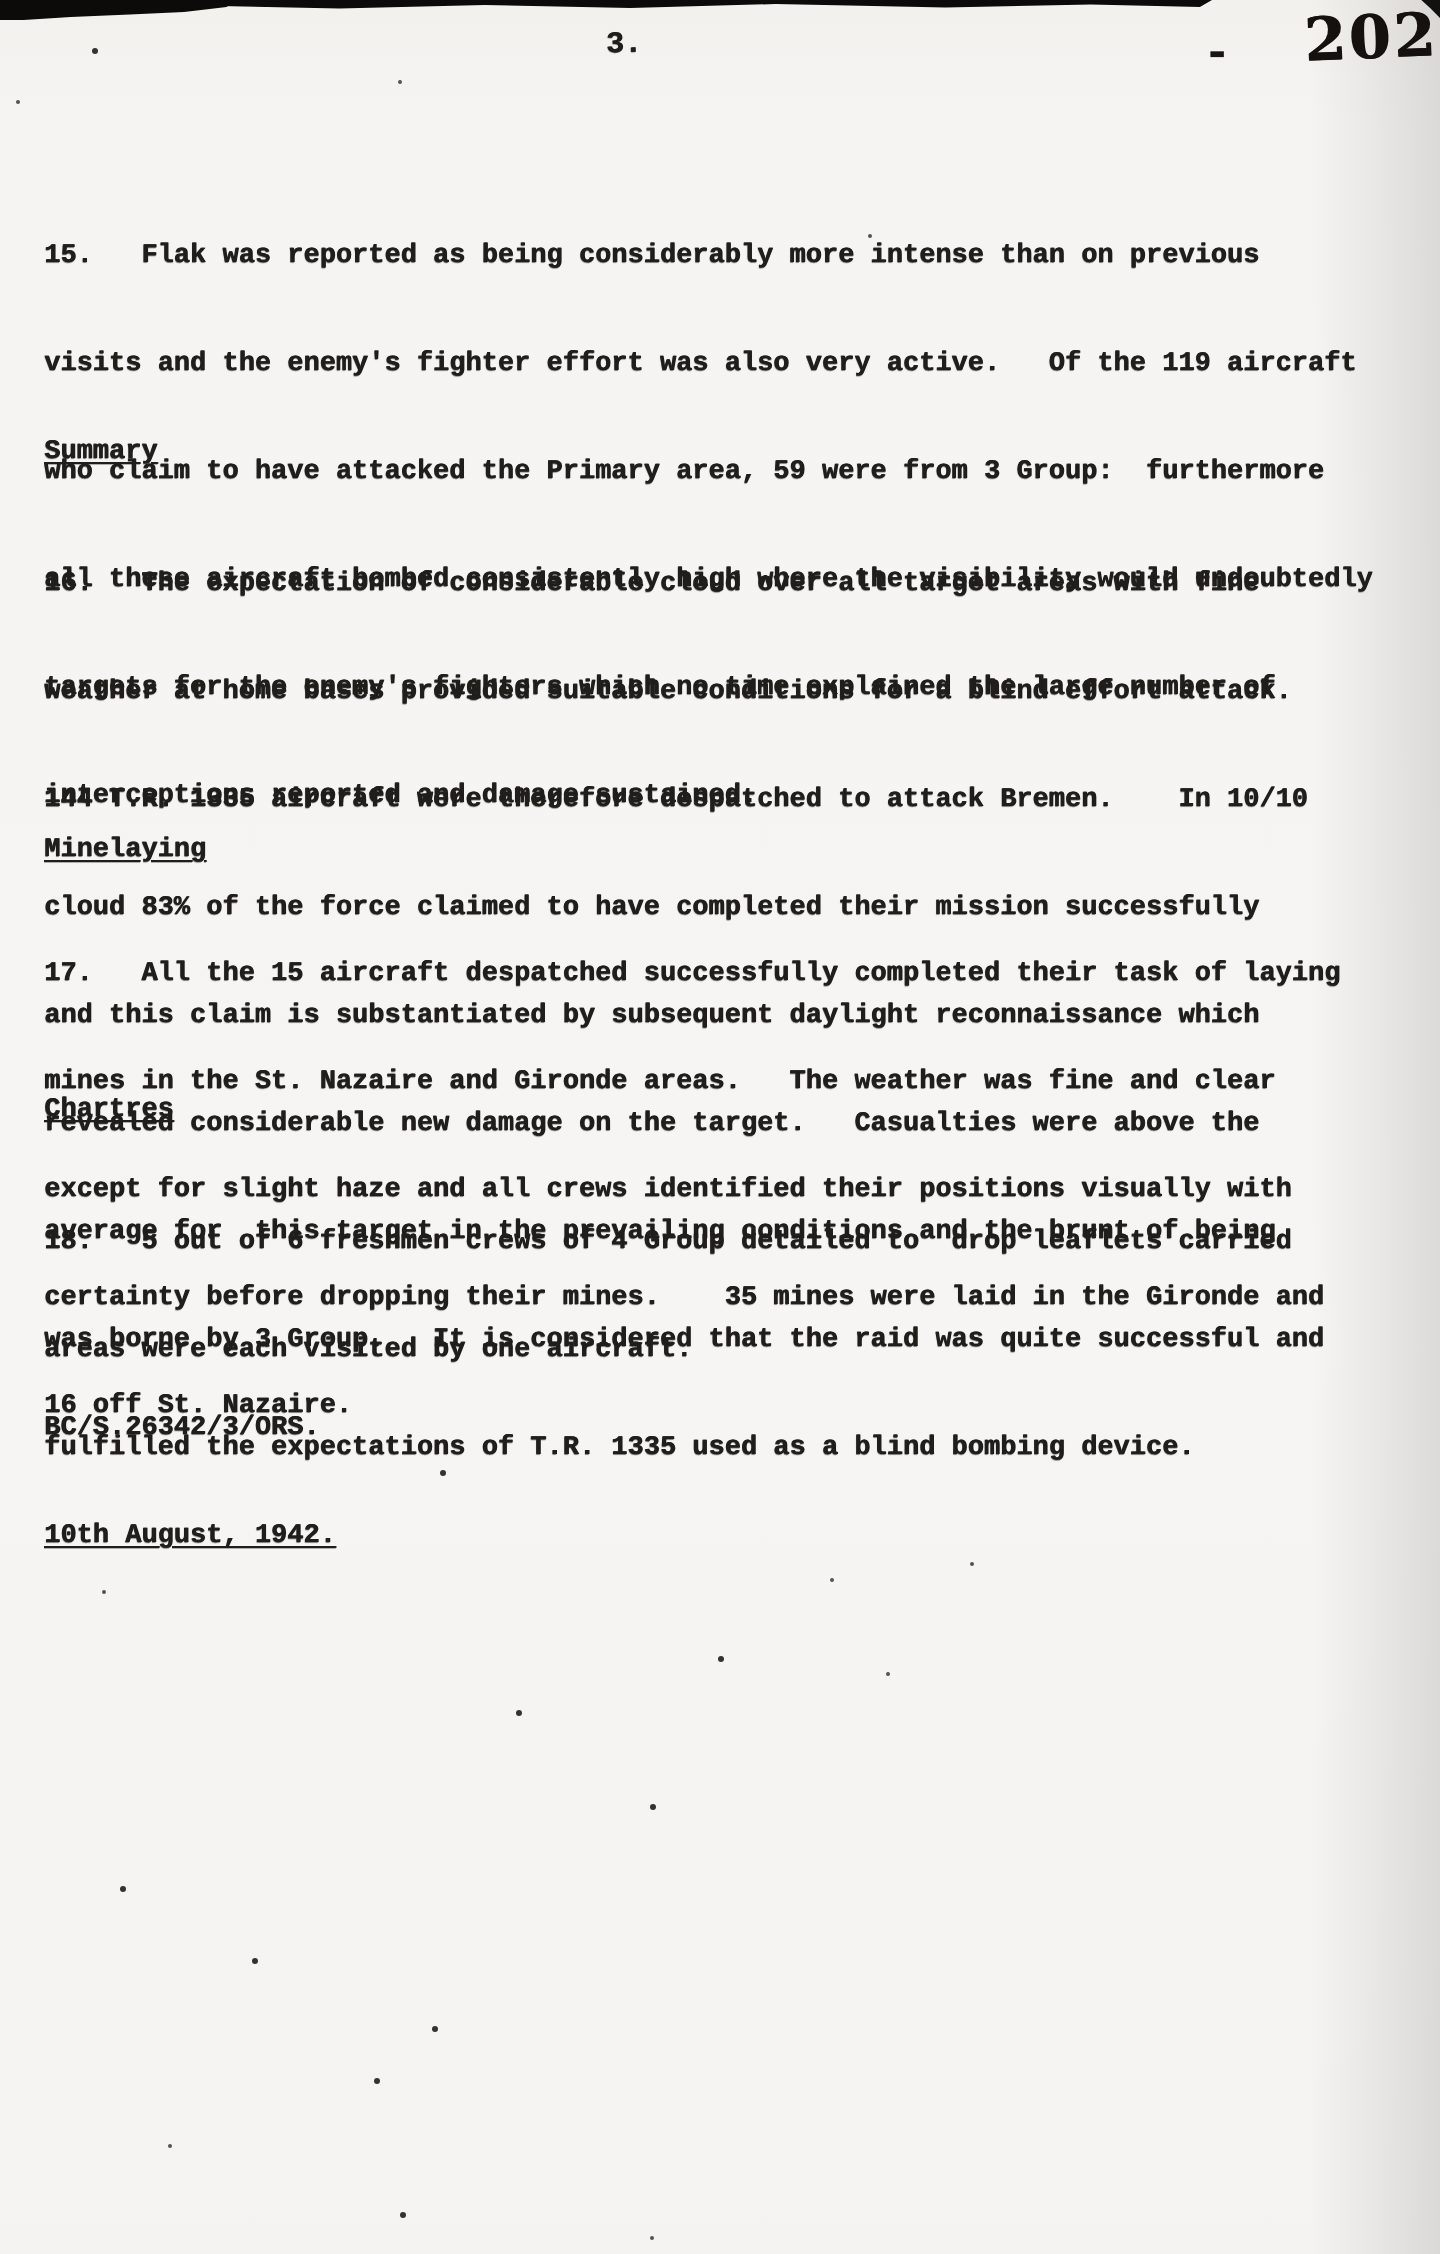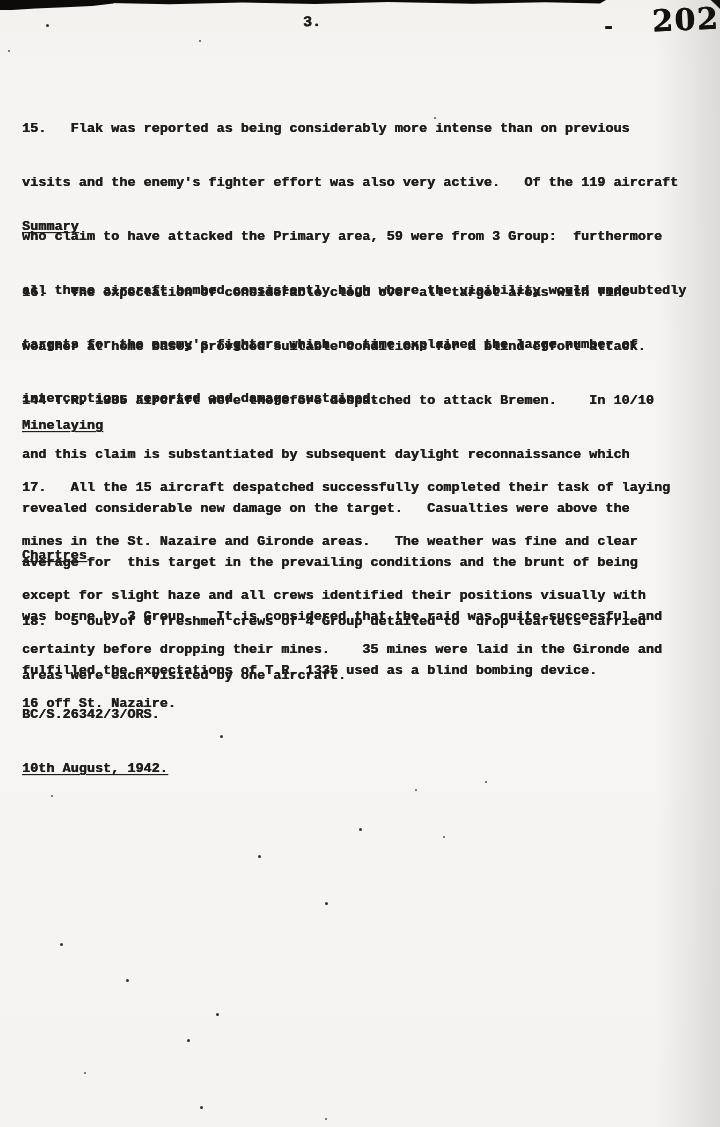--- a/index.html
+++ b/index.html
@@ -85,20 +85,21 @@
     <div class="line">targets for the enemy's fighters which no time explained the large number of</div>
     <div class="line">interceptions reported and damage sustained.</div>
   </div>
 
   <div class="tw heading" style="top:218px">Summary</div>
 
   <div class="tw" style="top:248px">
     <div class="line">16.   The expectation of considerable cloud over all target areas with fine</div>
     <div class="line">weather at home bases provided suitable conditions for a blind effort attack.</div>
     <div class="line">144 T.R. 1335 aircraft were therefore despatched to attack Bremen.    In 10/10</div>
+    <div class="line">cloud 83% of the force claimed to have completed their mission successfully</div>
     <div class="line">and this claim is substantiated by subsequent daylight reconnaissance which</div>
     <div class="line">revealed considerable new damage on the target.   Casualties were above the</div>
     <div class="line">average for  this target in the prevailing conditions and the brunt of being</div>
     <div class="line">was borne by 3 Group.   It is considered that the raid was quite successful and</div>
     <div class="line">fulfilled the expectations of T.R. 1335 used as a blind bombing device.</div>
   </div>
 
   <div class="tw heading" style="top:417px">Minelaying</div>
 
   <div class="tw" style="top:443px">

